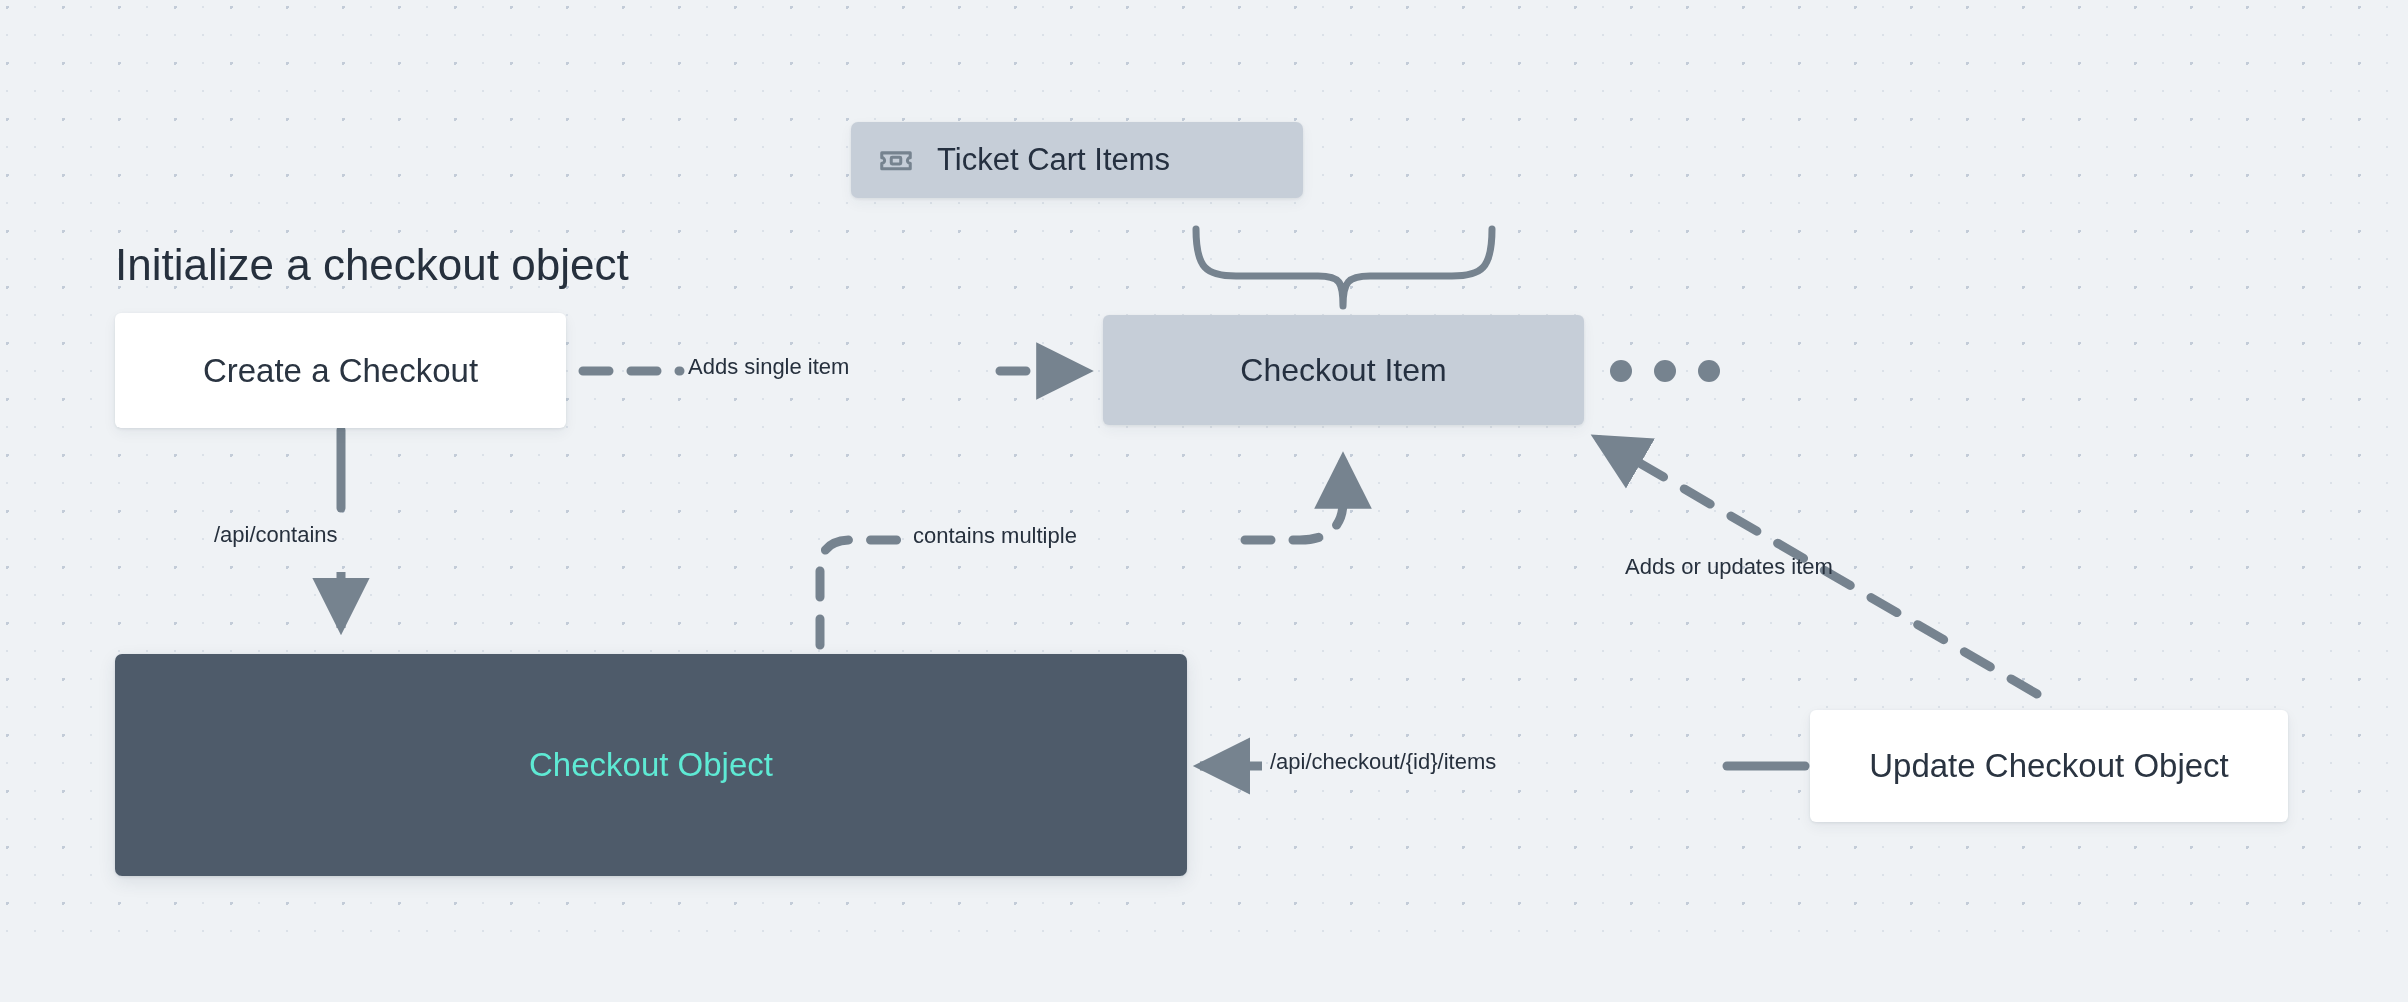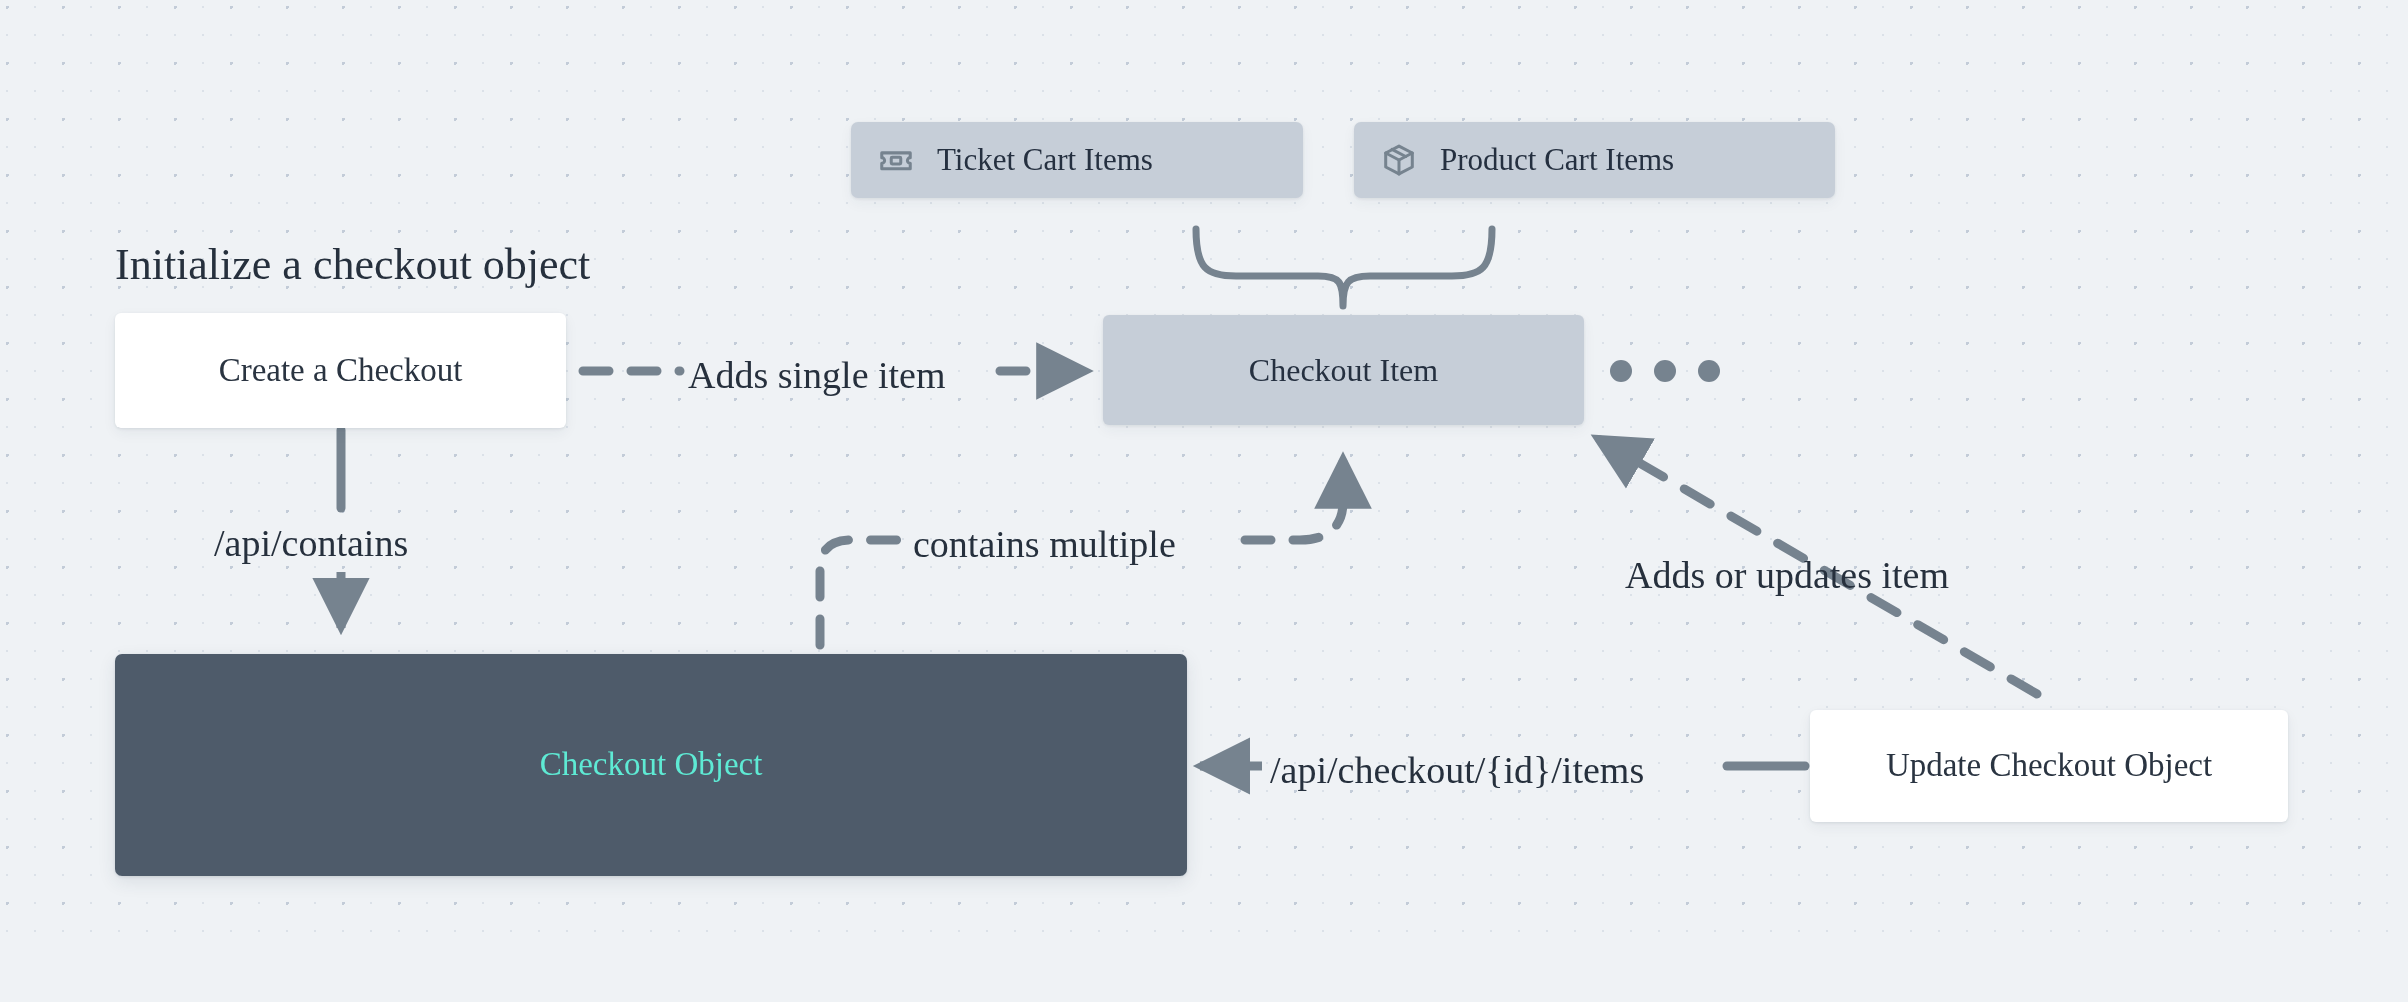--- a/index.html
+++ b/index.html
@@ -11,21 +11,21 @@
     position: relative;
     width: 2408px;
     height: 942px;
     overflow: hidden;
     background-color: #eff2f5;
     background-image:
       radial-gradient(circle at 1px 1px, #c3ccd8 1.6px, transparent 1.8px),
       radial-gradient(circle at 1px 1px, #dbe1e8 1.1px, transparent 1.3px);
     background-size: 56px 56px, 28px 28px;
     background-position: 6px 6px, 6px 6px;
-    font-family: Liberation Serif, serif;
+    font-family: Liberation Sans, sans-serif;
   }
   .node {
     position: absolute;
     display: flex;
     align-items: center;
     justify-content: center;
     box-sizing: border-box;
     border-radius: 6px;
     text-align: center;
     line-height: 1.25;
@@ -66,21 +66,21 @@
     flex: none;
   }
   .chip-label {
     font-size: 31px;
     white-space: nowrap;
   }
   .edge-label {
     position: absolute;
     color: #26303d;
     white-space: nowrap;
-    font-size: 38px;
+    font-size: 22px;
     line-height: 1;
   }
   .free-label {
     position: absolute;
     color: #26303d;
     white-space: nowrap;
     line-height: 1;
   }
   svg.overlay {
     position: absolute;
@@ -135,31 +135,20 @@
   <div class="chip" style="left:851px; top:122px; width:452px; height:76px;">
     <span class="chip-icon">
       <svg width="38" height="38" viewBox="0 0 24 24" fill="none" stroke="#76838f" stroke-width="1.9" stroke-linecap="round" stroke-linejoin="round">
         <path d="M3 7.5h18v3a1.8 1.8 0 0 0 0 3.6V17.5H3v-3.4a1.8 1.8 0 0 0 0-3.6z"></path>
         <rect x="9" y="10.3" width="6" height="4.2" rx="0.6"></rect>
       </svg>
     </span>
     <span class="chip-label">Ticket Cart Items</span>
   </div>
 
-  <div class="chip" style="left:1354px; top:122px; width:481px; height:76px;">
-    <span class="chip-icon">
-      <svg width="38" height="38" viewBox="0 0 24 24" fill="none" stroke="#76838f" stroke-width="1.9" stroke-linecap="round" stroke-linejoin="round">
-        <path d="M12 3.2 20.4 7.6v8.8L12 20.8 3.6 16.4V7.6z"></path>
-        <path d="M3.6 7.6 12 12l8.4-4.4"></path>
-        <path d="M12 12v8.8"></path>
-        <path d="M7.6 5.3 16.2 9.8"></path>
-      </svg>
-    </span>
-    <span class="chip-label">Product Cart Items</span>
-  </div>
 
   <div class="free-label" style="left:115px; top:243px; font-size:44px;">Initialize a checkout object</div>
 
   <div class="node node-white" style="left:115px; top:313px; width:451px; height:115px; font-size:33px;">
     <span>Create a Checkout</span>
   </div>
 
   <div class="node node-gray" style="left:1103px; top:315px; width:481px; height:110px; font-size:32px;">
     <span>Checkout Item</span>
   </div>

